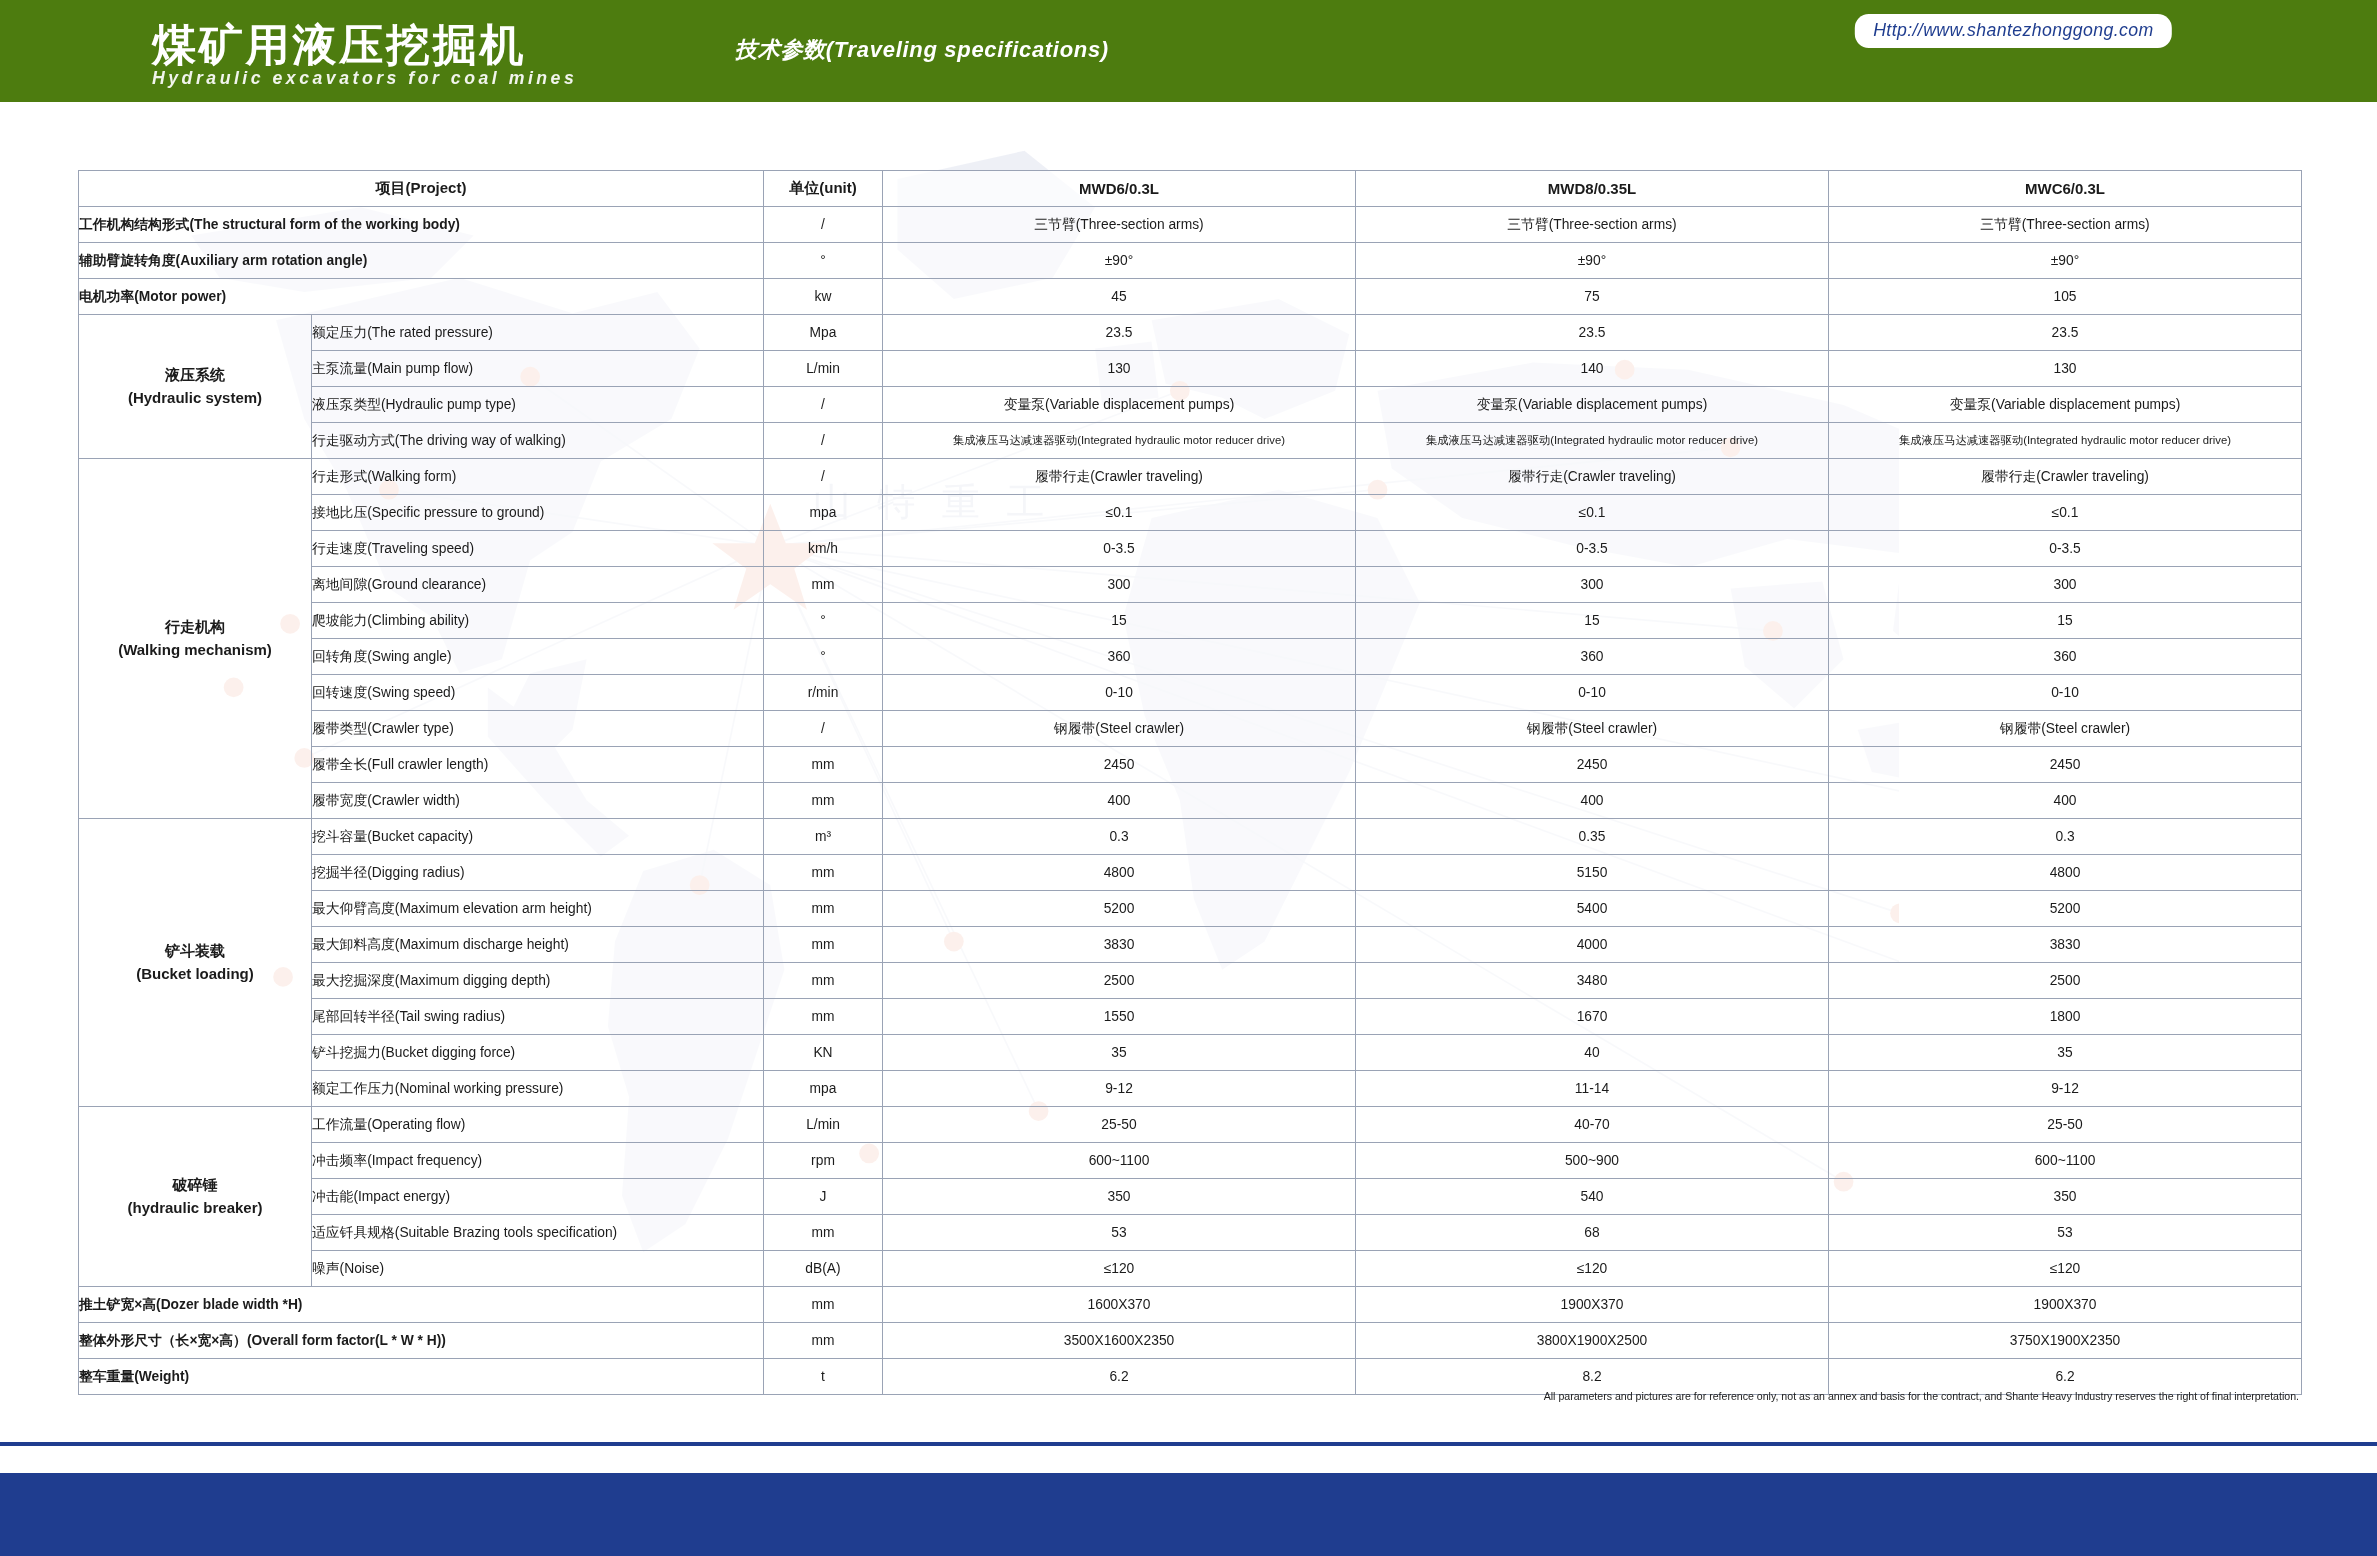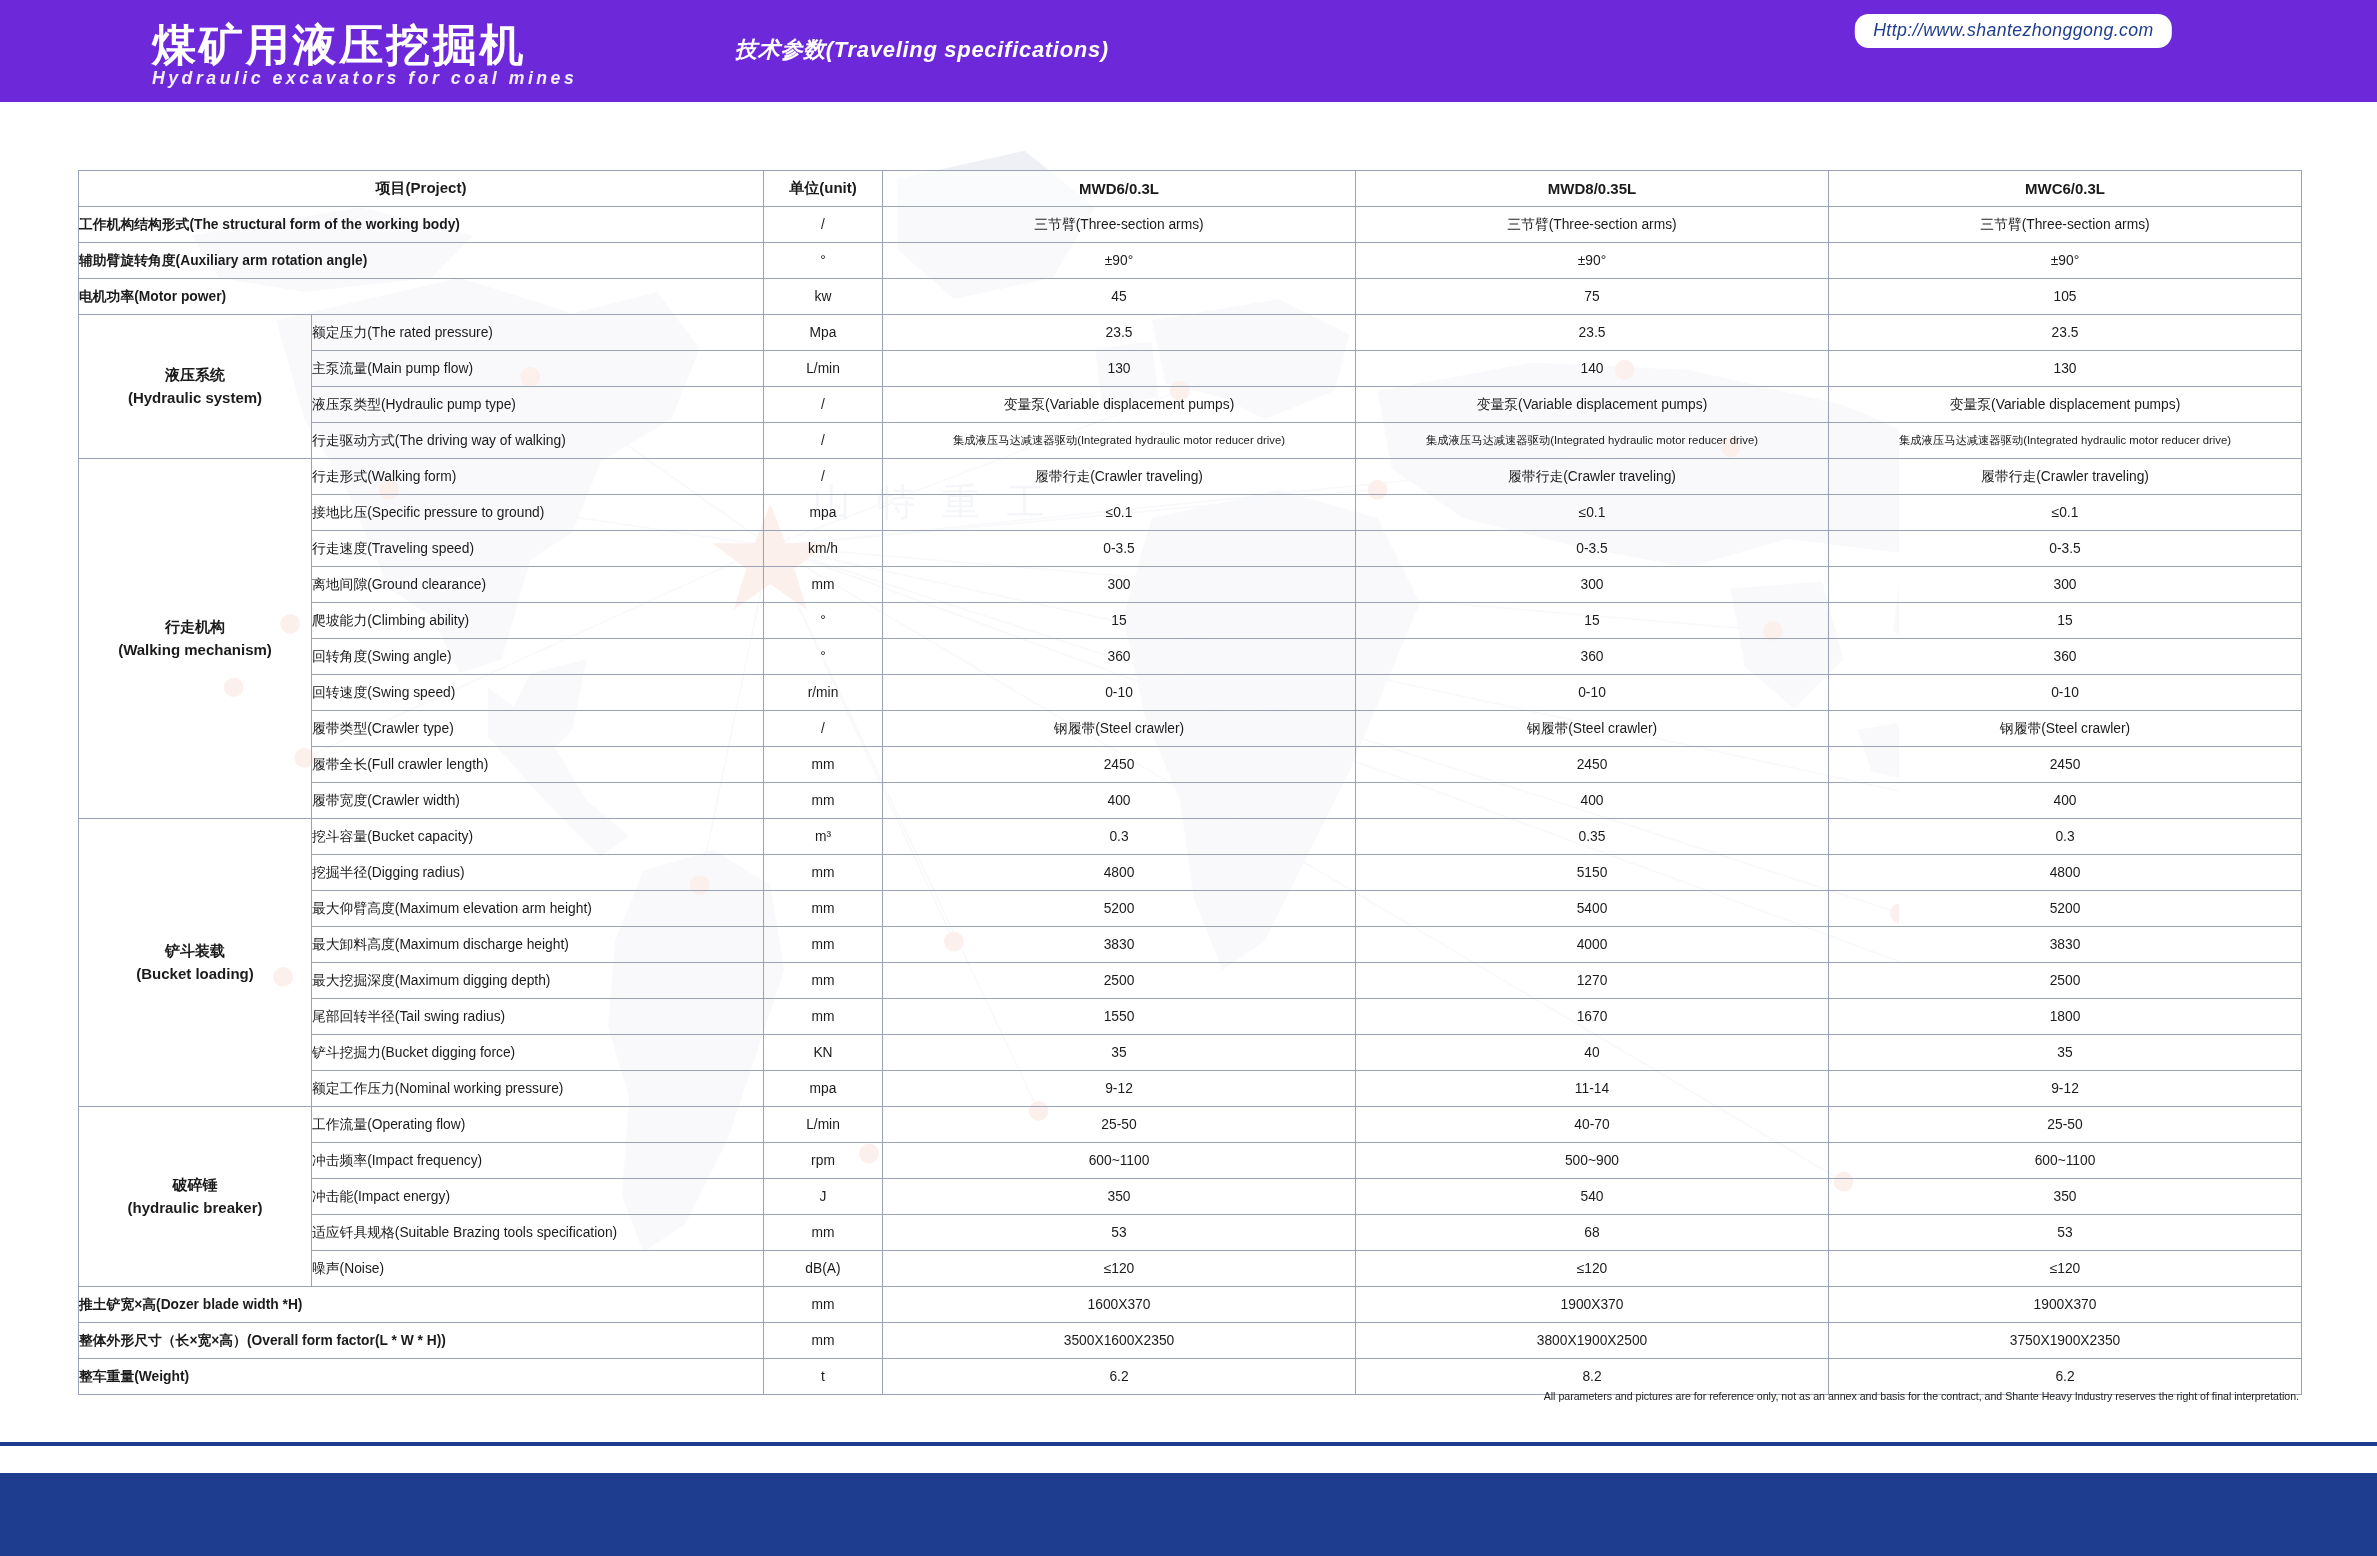--- a/index.html
+++ b/index.html
@@ -7,21 +7,21 @@
     width:2377px;height:1556px;
     background:#ffffff;
     font-family:"Liberation Sans", sans-serif;
     color:#1a1a1a;
     position:relative;
     overflow:hidden;
   }
   
   .header{
     position:absolute;left:0;top:0;width:2377px;height:102px;
-    background:#6d28d9;
+    background:#4d7c0f;
   }
   .header .title-cn{
     position:absolute;left:152px;top:15.5px;
     font-size:44px;font-weight:bold;color:#ffffff;
     letter-spacing:2.8px;
     font-family:"Liberation Sans", sans-serif;
   }
   .header .title-en{
     position:absolute;left:152px;top:68px;
     font-size:17.7px;font-weight:bold;color:#ffffff;
@@ -375,21 +375,21 @@
           <td class="item">最大卸料高度(Maximum discharge height)</td>
           <td>mm</td>
           <td>3830</td>
           <td>4000</td>
           <td>3830</td>
         </tr>
         <tr>
           <td class="item">最大挖掘深度(Maximum digging depth)</td>
           <td>mm</td>
           <td>2500</td>
-          <td>1270</td>
+          <td>3480</td>
           <td>2500</td>
         </tr>
         <tr>
           <td class="item">尾部回转半径(Tail swing radius)</td>
           <td>mm</td>
           <td>1550</td>
           <td>1670</td>
           <td>1800</td>
         </tr>
         <tr>

